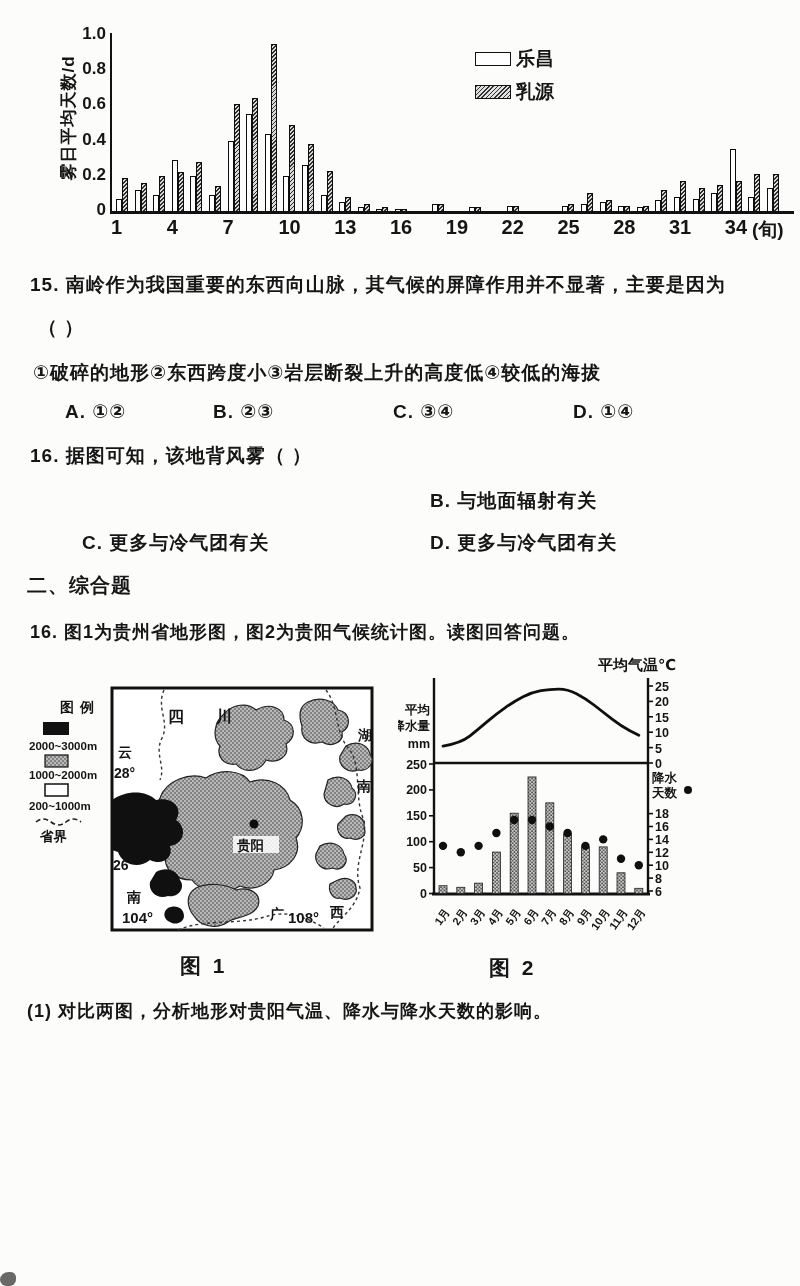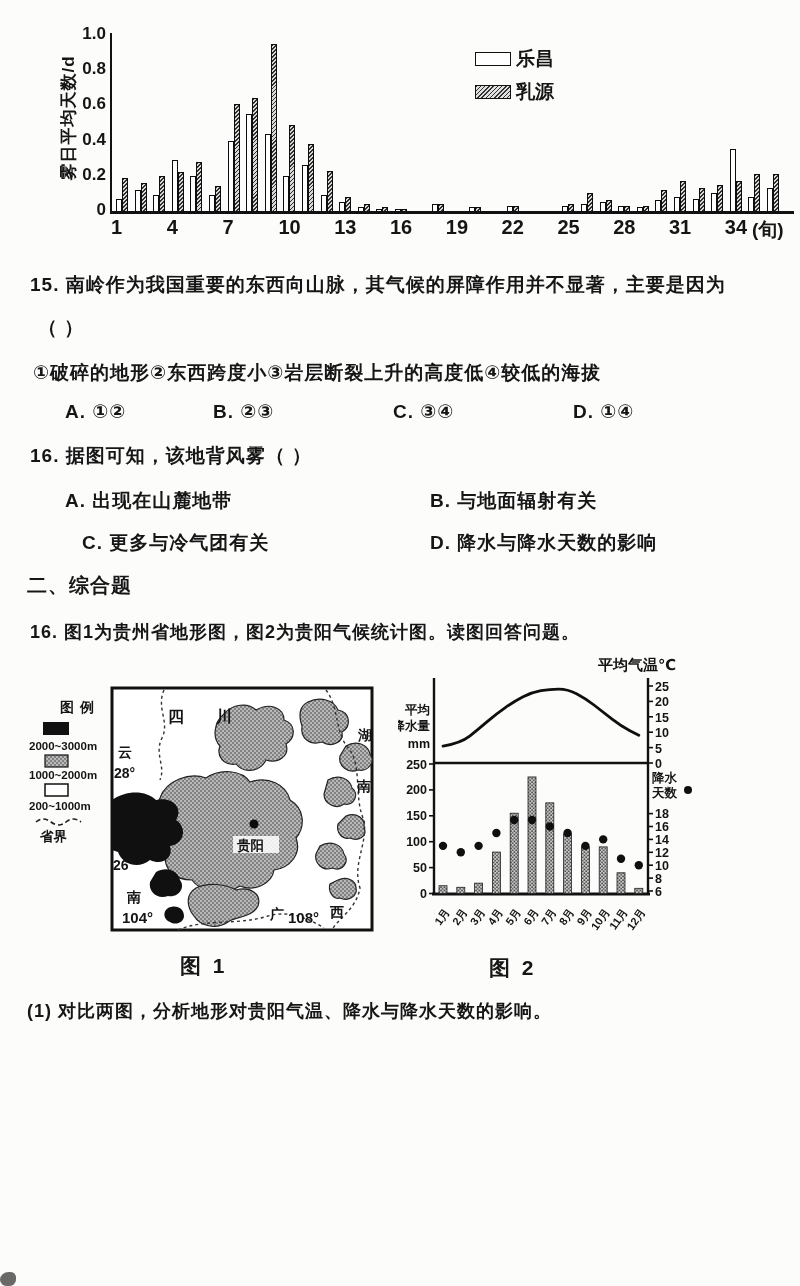--- a/index.html
+++ b/index.html
@@ -220,24 +220,23 @@
 
   <div class="t s19" style="left:30px;top:272px;">15. 南岭作为我国重要的东西向山脉，其气候的屏障作用并不显著，主要是因为</div>
   <div class="t s19" style="left:38px;top:315px;">（ ）</div>
   <div class="t s19" style="left:33px;top:360px;">①破碎的地形②东西跨度小③岩层断裂上升的高度低④较低的海拔</div>
   <div class="t s19" style="left:65px;top:400px;">A. ①②</div>
   <div class="t s19" style="left:213px;top:400px;">B. ②③</div>
   <div class="t s19" style="left:393px;top:400px;text-align:center;">C. ③④</div>
   <div class="t s19" style="left:573px;top:400px;">D. ①④</div>
 
   <div class="t s19" style="left:30px;top:443px;">16. 据图可知，该地背风雾（ ）</div>
-  <div class="t s19" style="left:65px;top:488px;">A. 出现在山麓地带</div>
   <div class="t s19" style="left:430px;top:488px;">B. 与地面辐射有关</div>
   <div class="t s19" style="left:65px;top:530px;margin-left:17px;">C. 更多与冷气团有关</div>
-  <div class="t s19" style="left:430px;top:530px;">D. 降水与降水天数的影响</div>
+  <div class="t s19" style="left:430px;top:530px;">D. 更多与冷气团有关</div>
 
   <div class="t s20" style="left:27px;top:572px;">二、综合题</div>
   <div class="t s18" style="left:30px;top:620px;">16. 图1为贵州省地形图，图2为贵阳气候统计图。读图回答问题。</div>
 
   <svg id="mapSvg" width="370" height="300" viewBox="0 0 370 300">
     <defs>
       <pattern id="pspeck" width="4" height="4" patternUnits="userSpaceOnUse">
         <rect width="4" height="4" fill="#b9b9b9"></rect>
         <circle cx="1" cy="1" r="0.75" fill="#2e2e2e"></circle>
         <circle cx="3" cy="3" r="0.75" fill="#2e2e2e"></circle>

